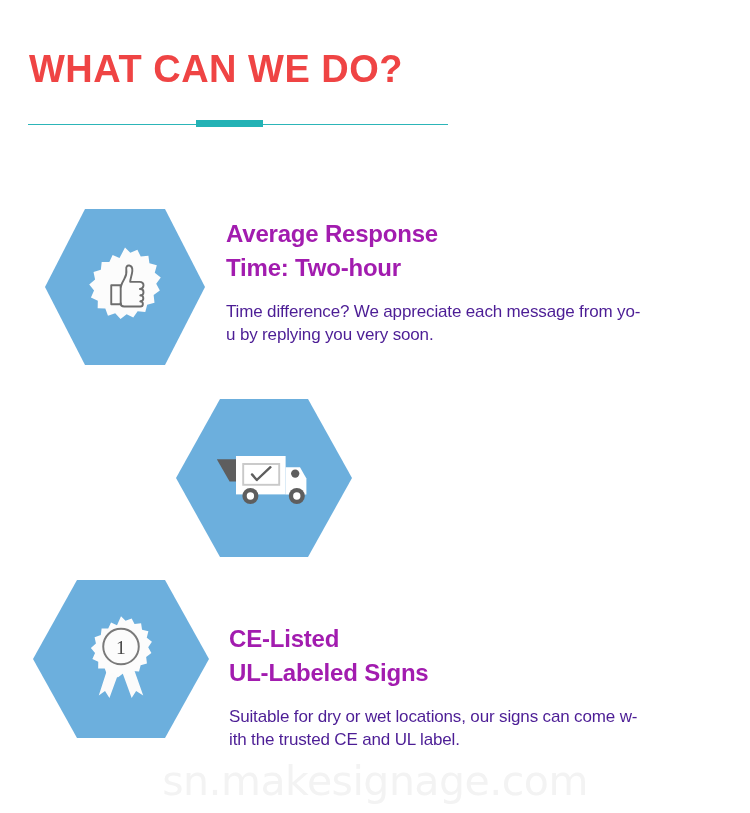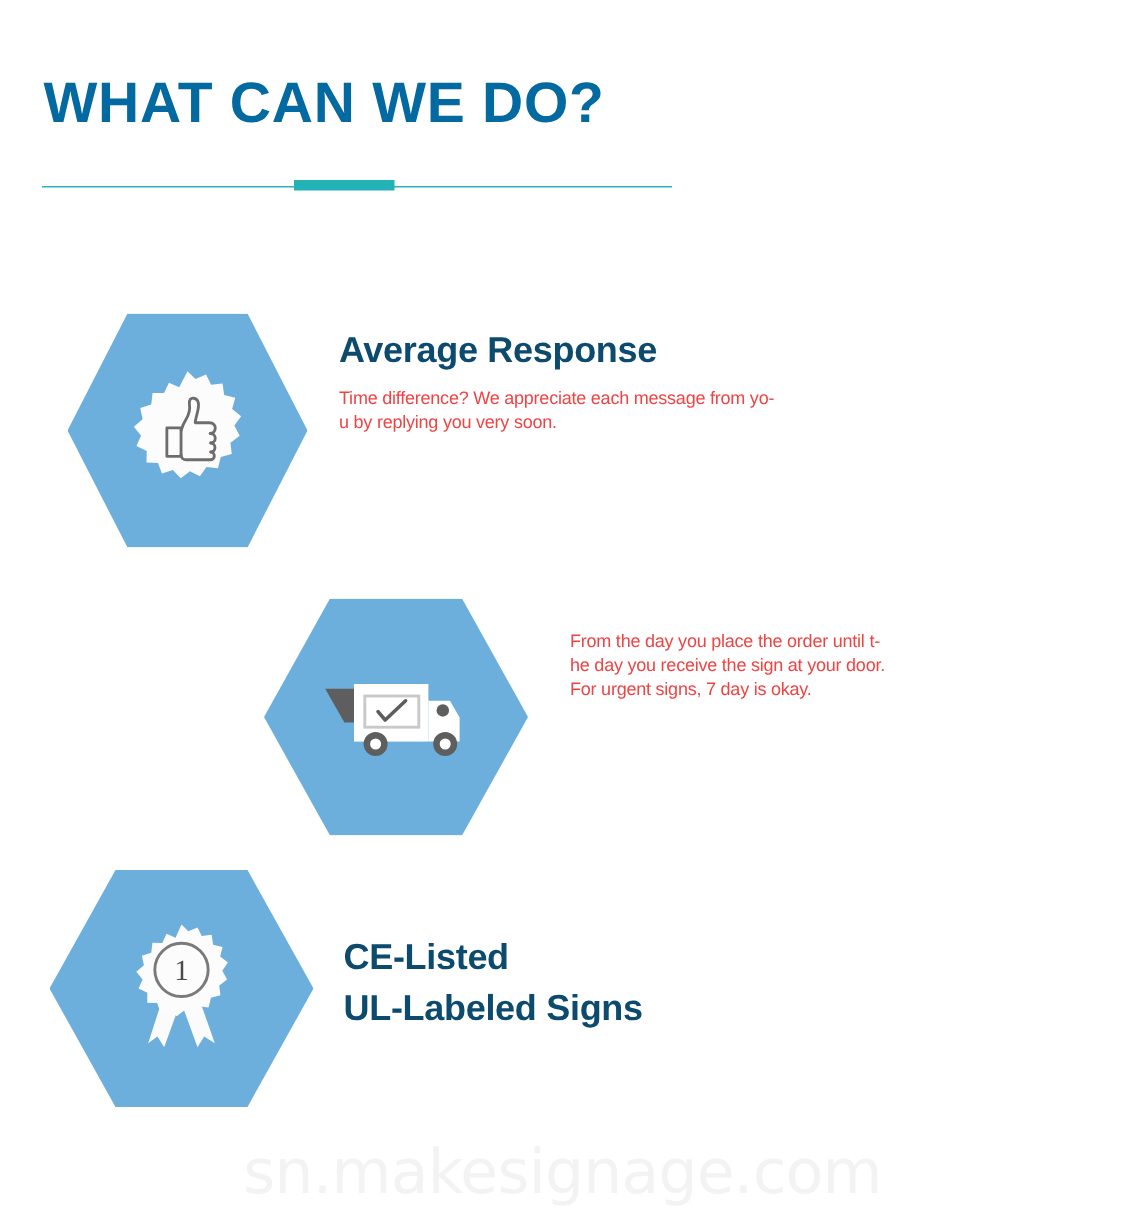--- a/index.html
+++ b/index.html
@@ -18,21 +18,21 @@
   }
 
   
   .page-title {
     position: absolute;
     left: 29px;
     top: 50px;
     font-size: 38px;
     font-weight: 700;
     letter-spacing: 0.5px;
-    color: #0369a1;
+    color: #ef4444;
     white-space: nowrap;
     line-height: 1.05;
   }
 
   .divider {
     position: absolute;
     left: 28px;
     top: 124px;
     width: 420px;
     height: 1px;
@@ -64,33 +64,33 @@
     width: 100%; height: 100%;
     display: flex;
     align-items: center;
     justify-content: center;
   }
 
   .feature-text {
     position: absolute;
   }
   .feature-heading {
-    color: #0c4a6e;
+    color: #a21caf;
     font-size: 24px;
     font-weight: 700;
     line-height: 1.42;
     letter-spacing: -0.2px;
     white-space: nowrap;
   }
   .feature-body {
-    color: #ef4444;
-    font-size: 12px;
+    color: #4c1d95;
+    font-size: 17px;
     line-height: 1.34;
     letter-spacing: -0.15px;
-    margin-top: 6px;
+    margin-top: 16px;
     white-space: pre-line;
   }
 
   
   #hex-1 { left: 45px;  top: 209px; width: 160px; height: 156px; }
   #text-1 { left: 226px; top: 217px; width: 510px; }
 
   
   #hex-2 { left: 176px; top: 399px; width: 176px; height: 158px; }
   #text-2 { left: 380px; top: 413px; width: 360px; }
@@ -134,20 +134,21 @@
             <path d="M67.8 52.3 C70 52.3 71.5 54 71.5 56 C71.5 58 70 59.6 68 59.7"></path>
             <path d="M68 59.7 C70 59.7 71.3 61.3 71.3 63.2 C71.3 65.1 69.9 66.6 68 66.7"></path>
             <path d="M68 66.7 C69.6 66.7 70.8 68.1 70.8 69.7 C70.8 71.4 69.5 72.7 67.8 72.7 L49 72.7 C46.8 72.7 45 71.2 45 68.8"></path>
           </g>
         </g>
       </svg>
     </div>
   </div>
   <div class="feature-text" id="text-1">
     <div class="feature-heading">Average Response</div>
+    <div class="feature-heading">Time: Two-hour</div>
     <div class="feature-body">Time difference? We appreciate each message from yo-
 u by replying you very soon.</div>
   </div>
 </div>
 
 <div class="feature">
   <div class="hex" id="hex-2">
     <div class="hex-icon">
       <svg width="104" height="76" viewBox="0 0 130 95" aria-hidden="true">
 
@@ -162,39 +163,38 @@
         <circle cx="104" cy="42" r="5.2" fill="#5e5e5e"></circle>
 
         <circle cx="48" cy="70" r="10" fill="#5e5e5e"></circle>
         <circle cx="48" cy="70" r="4.6" fill="#ffffff"></circle>
         <circle cx="106" cy="70" r="10" fill="#5e5e5e"></circle>
         <circle cx="106" cy="70" r="4.6" fill="#ffffff"></circle>
       </svg>
     </div>
   </div>
   <div class="feature-text" id="text-2">
-    <div class="feature-body">From the day you place the order until t-
-he day you receive the sign at your door.
-For urgent signs, 7 day is okay.</div>
   </div>
 </div>
 
 <div class="feature">
   <div class="hex" id="hex-3">
     <div class="hex-icon">
       <svg width="80" height="98" viewBox="0 0 90 110" aria-hidden="true">
 
         <path fill="#fbfbfb" d="M31 62 L20 96 L27 91 L32 99 L44 66 Z"></path>
         <path fill="#fbfbfb" d="M58 62 L70 96 L62 91 L57 99 L45 66 Z"></path>
 
         <path fill="#fcfcfc" d="M45 7 L50.1 12 L57 9.3 L60.2 15.6 L67.6 14.7 L68.7 22.1 L75.8 23.8 L74 31 L79.8 35.5 L75.6 41.7 L79.2 48.2 L73.3 52.7 L74.2 60.1 L67.1 62 L65.3 69.2 L57.9 68.4 L53.7 74.5 L47.3 71.3 L41.4 75.9 L36.3 70.4 L29.3 72.8 L26.7 65.8 L19.3 65.6 L19.4 58.2 L12.8 55 L15.8 48.3 L11.1 42.5 L16.8 37.6 L15.3 30.4 L22.3 28.1 L23.2 20.7 L30.6 20.8 L33.8 14 L40.5 17 Z"></path>
         <circle cx="45" cy="41" r="20" fill="none" stroke="#7a7a7a" stroke-width="2.2"></circle>
         <text x="45" y="49" text-anchor="middle" font-family="Liberation Serif, serif" font-size="22" fill="#4a4a4a">1</text>
       </svg>
     </div>
   </div>
   <div class="feature-text" id="text-3">
     <div class="feature-heading">CE-Listed</div>
     <div class="feature-heading">UL-Labeled Signs</div>
+    <div class="feature-body">Suitable for dry or wet locations, our signs can come w-
+ith the trusted CE and UL label.</div>
   </div>
 </div>
 
 <div class="watermark">sn.makesignage.com</div>
 
 </body></html>

